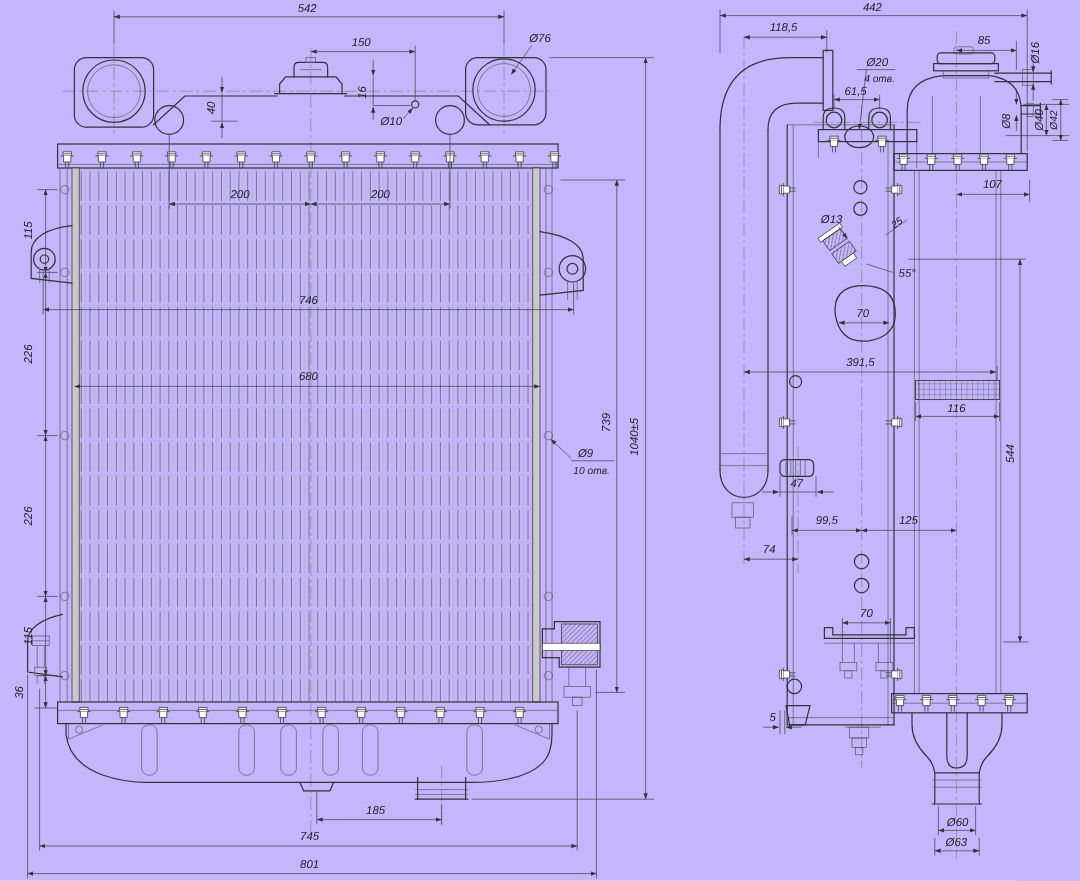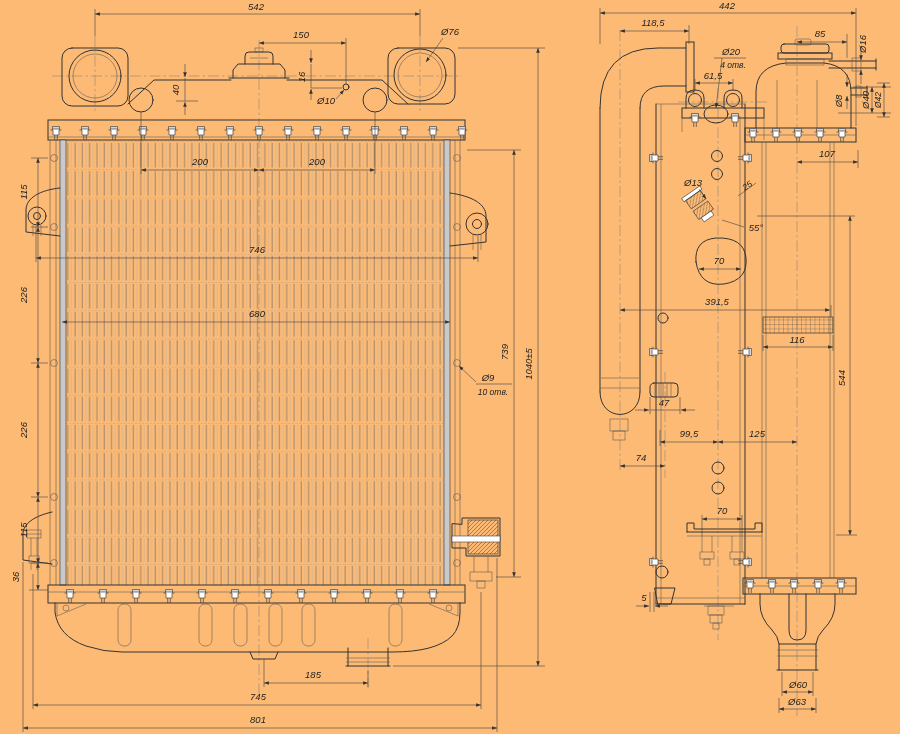--- a/index.html
+++ b/index.html
@@ -1,16 +1,16 @@
 <!DOCTYPE html>
 <html><head>
 <meta charset="utf-8">
 <style>
   html,body{margin:0;padding:0;background:#fff;}
-  #page{width:900px;height:734px;background:#fdba74;position:relative;overflow:hidden;}
+  #page{width:900px;height:734px;background:#c4b5fd;position:relative;overflow:hidden;}
   svg{display:block;}
   .o{stroke:#333;stroke-width:1;fill:none;stroke-linecap:round;}
   .t{stroke:#555;stroke-width:.55;fill:none;}
   .d{stroke:#444;stroke-width:.6;fill:none;}
   .cl{stroke:#808080;stroke-width:.55;fill:none;stroke-dasharray:11 3 2.5 3;}
   text{font:italic 9.5px "Liberation Sans",sans-serif;fill:#222;text-anchor:middle;}
   .sm{font-size:8.5px;}
 </style>
 </head>
 <body>

